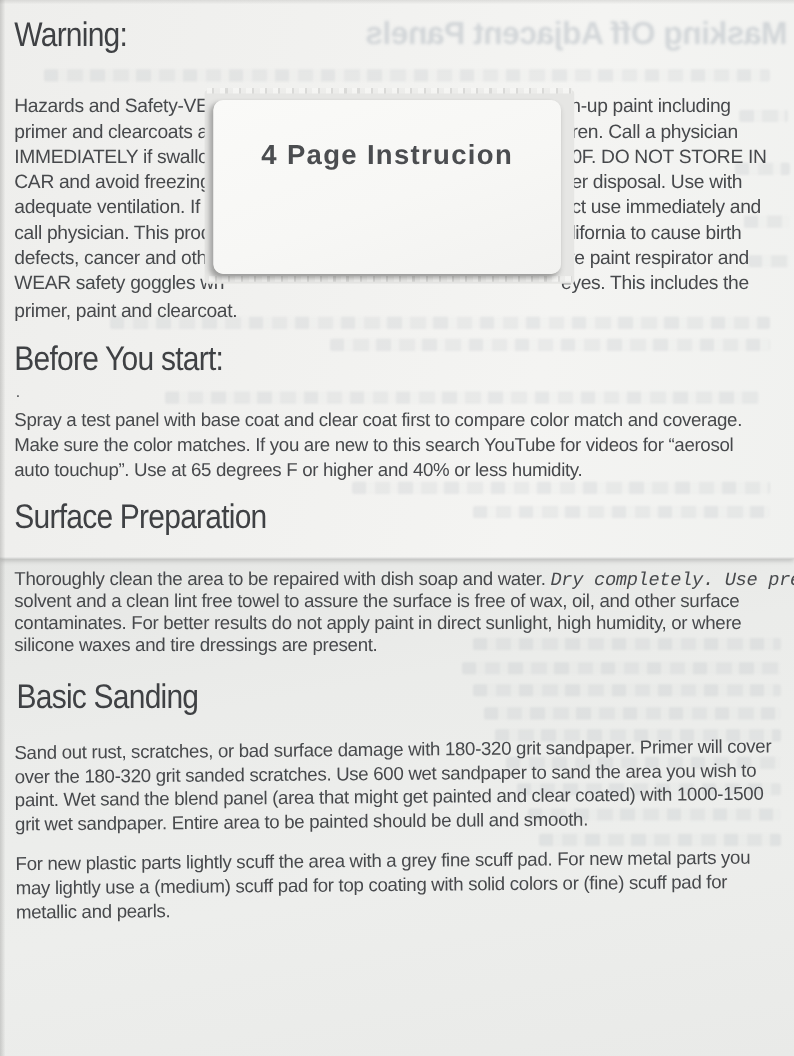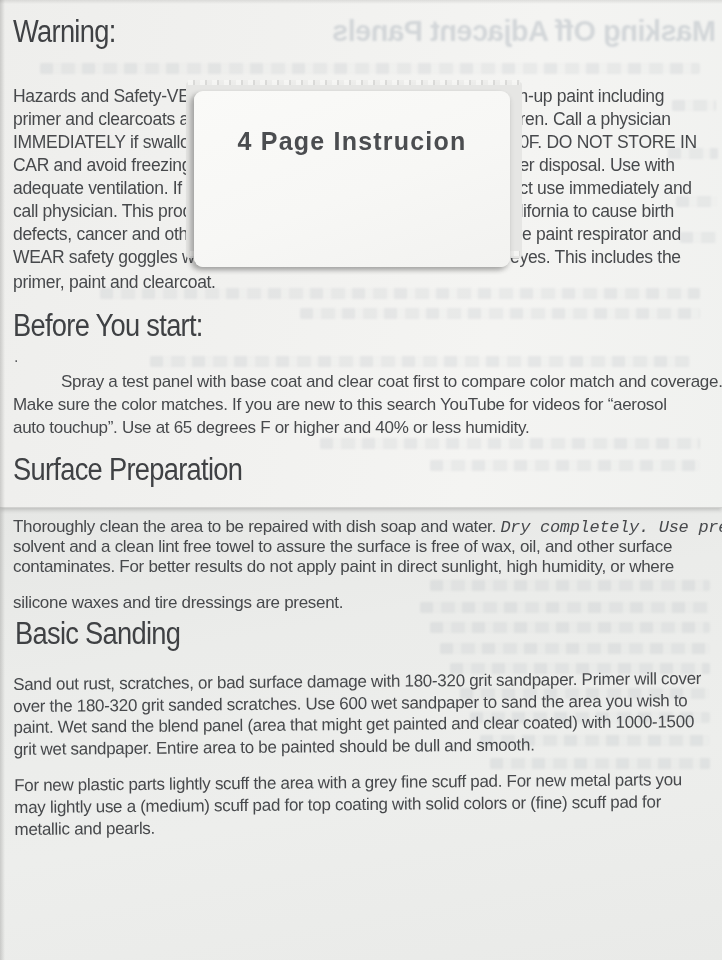--- a/index.html
+++ b/index.html
@@ -59,21 +59,21 @@
     position:absolute;left:186px;top:82px;width:336px;height:176px;z-index:4;
     background:#e6e6e4;border-radius:3px;
   }
   .serration{
     position:absolute;height:5px;z-index:5;opacity:.9;
     background:repeating-linear-gradient(90deg,#f6f6f4 0 5px,#d8d8d6 5px 7px,#ededeb 7px 12px);
   }
   .serration.top{left:188px;top:80px;width:332px;}
   .serration.bottom{left:190px;top:251px;width:330px;}
   .sticker{
-    position:absolute;left:194px;top:91px;width:316px;height:176px;z-index:6;
+    position:absolute;left:194px;top:91px;width:316px;height:158px;z-index:6;
     background:linear-gradient(160deg,#fafaf8 0%,#f7f7f5 55%,#f2f2f0 100%);
     border-radius:9px;
     box-shadow:-4px 3px 5px rgba(50,50,50,.30), 0 3px 5px rgba(50,50,50,.16);
   }
   .sticker-line{
     position:absolute;left:0;width:100%;text-align:center;
     color:#4b4d50;font-weight:700;font-size:25px;letter-spacing:1.2px;white-space:nowrap;
   }
   .sticker-line.l1{top:36px;}
   .sticker-line.l2{top:84px;}
@@ -130,29 +130,29 @@
 
 <div class="backing"></div>
 <div class="serration top"></div>
 <div class="serration bottom"></div>
 <div class="sticker">
   <div class="sticker-line l1">4 Page Instrucion</div>
 </div>
 
 <div class="heading" style="left:13px;top:308px;">Before You start:</div>
 <div class="dot-mark" style="left:14px;top:348px;">.</div>
-<div class="bodyline" style="left:13px;top:371px;margin-left:48px;">Spray a test panel with base coat and clear coat first to compare color match and coverage.</div>
+<div class="bodyline" style="left:13px;top:371px;">Spray a test panel with base coat and clear coat first to compare color match and coverage.</div>
 <div class="bodyline" style="left:13px;top:394px;">Make sure the color matches.  If you are new to this search YouTube for videos for “aerosol</div>
 <div class="bodyline" style="left:13px;top:417px;">auto touchup”.  Use at 65 degrees F or higher and 40% or less humidity.</div>
 
 <div class="heading" style="left:13px;top:452px;">Surface Preparation</div>
 <div class="bodyline" style="left:13px;top:516px;"><span>Thoroughly clean the area to be repaired with dish soap and water.  </span><span class="italic">Dry completely. Use prep</span></div>
 <div class="bodyline" style="left:13px;top:536px;">solvent and a clean lint free towel to assure the surface is free of wax, oil, and other surface</div>
 <div class="bodyline" style="left:13px;top:556px;">contaminates. For better results do not apply paint in direct sunlight, high humidity, or where</div>
-<div class="bodyline" style="left:13px;top:592px;">silicone waxes and tire dressings are present.</div>
+<div class="bodyline" style="left:13px;top:576px;">silicone waxes and tire dressings are present.</div>
 
 <div class="heading" style="left:15px;top:616px;">Basic Sanding</div>
 
 <div class="para-block tilt" style="left:13px;top:674px;width:700px;height:90px;">
   <div class="rel" style="top:0;">Sand out rust, scratches, or bad surface damage with 180-320 grit sandpaper. Primer will cover</div>
   <div class="rel" style="top:22px;">over the 180-320 grit sanded scratches. Use 600 wet sandpaper to sand the area you wish to</div>
   <div class="rel" style="top:43px;">paint. Wet sand the blend panel (area that might get painted and clear coated) with 1000-1500</div>
   <div class="rel" style="top:65px;">grit wet sandpaper. Entire area to be painted should be dull and smooth.</div>
 </div>
 

